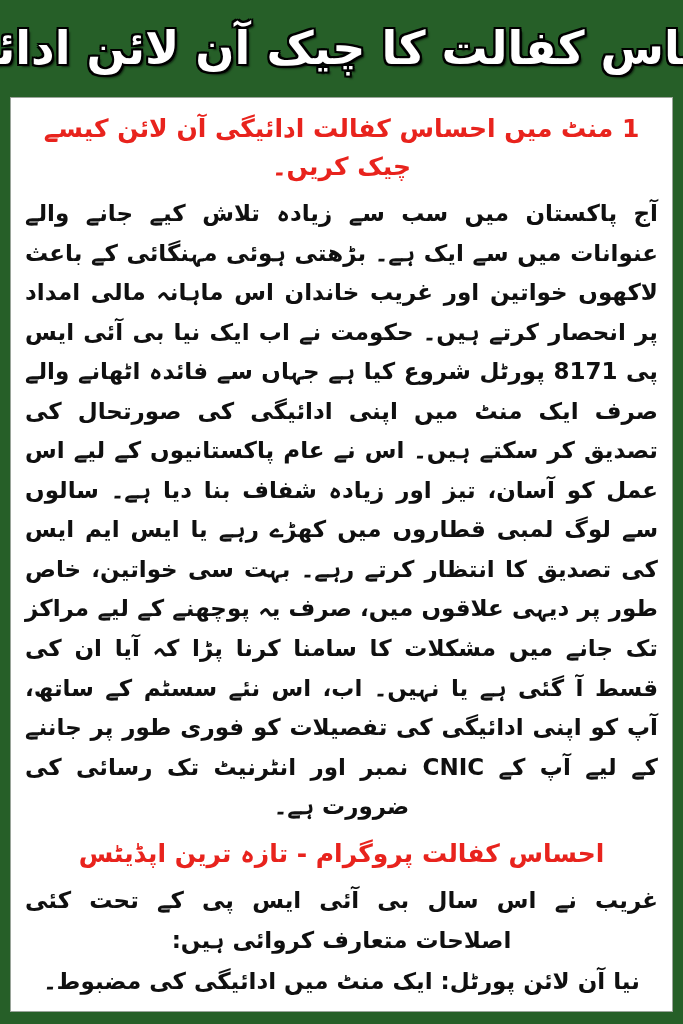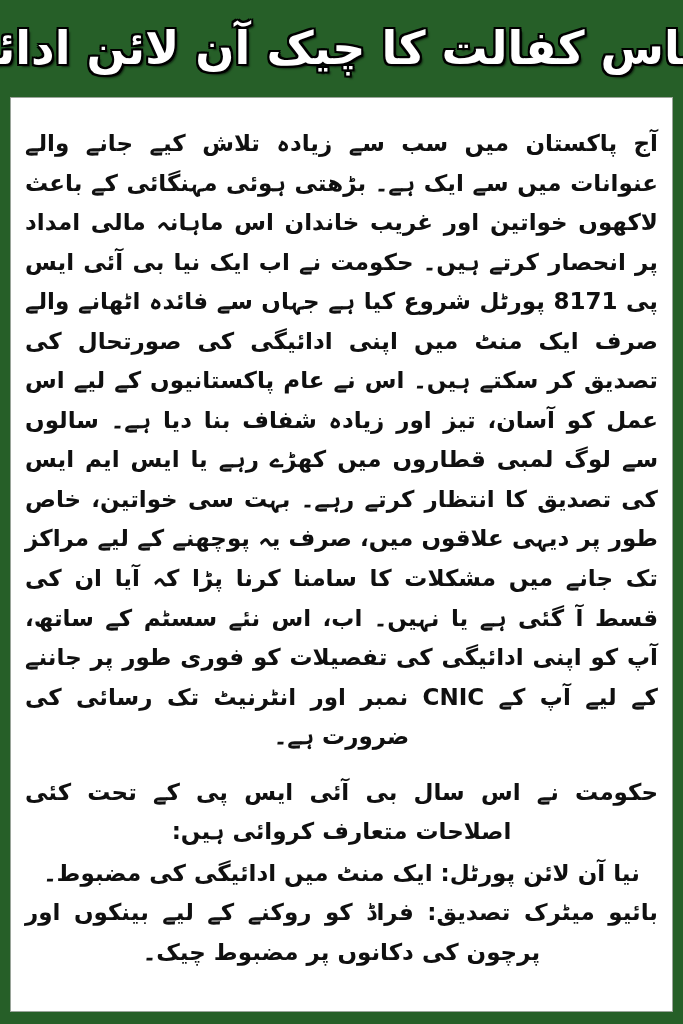--- a/index.html
+++ b/index.html
@@ -58,41 +58,43 @@
     line-height: 1.5;
     margin: 2px 0 6px 0;
   }
   .body-text {
     color: var(--text-black);
     font-size: 23px;
     font-weight: 600;
     line-height: 1.72;
     text-align: justify;
     text-align-last: center;
-    margin: 16px 0 2px 0;
+    margin: 9px 0 2px 0;
   }
   .updates-heading { margin-top: 8px; }
   .update-item { margin: 0; }
 </style>
 </head>
 <body>
 
 <div class="poster">
 
   <header class="header-banner">
     <h1 class="page-title">احساس کفالت کا چیک آن لائن ادائیگی</h1>
   </header>
 
   <main class="content-box">
 
+    <p class="red-heading">1 منٹ میں احساس کفالت ادائیگی آن لائن کیسے چیک کریں۔</p>
 
     <p class="body-text">آج پاکستان میں سب سے زیادہ تلاش کیے جانے والے عنوانات میں سے ایک ہے۔ بڑھتی ہوئی مہنگائی کے باعث لاکھوں خواتین اور غریب خاندان اس ماہانہ مالی امداد پر انحصار کرتے ہیں۔ حکومت نے اب ایک نیا بی آئی ایس پی 8171 پورٹل شروع کیا ہے جہاں سے فائدہ اٹھانے والے صرف ایک منٹ میں اپنی ادائیگی کی صورتحال کی تصدیق کر سکتے ہیں۔ اس نے عام پاکستانیوں کے لیے اس عمل کو آسان، تیز اور زیادہ شفاف بنا دیا ہے۔ سالوں سے لوگ لمبی قطاروں میں کھڑے رہے یا ایس ایم ایس کی تصدیق کا انتظار کرتے رہے۔ بہت سی خواتین، خاص طور پر دیہی علاقوں میں، صرف یہ پوچھنے کے لیے مراکز تک جانے میں مشکلات کا سامنا کرنا پڑا کہ آیا ان کی قسط آ گئی ہے یا نہیں۔ اب، اس نئے سسٹم کے ساتھ، آپ کو اپنی ادائیگی کی تفصیلات کو فوری طور پر جاننے کے لیے آپ کے CNIC نمبر اور انٹرنیٹ تک رسائی کی ضرورت ہے۔</p>
 
+    <p class="red-heading updates-heading">احساس کفالت پروگرام - تازہ ترین اپڈیٹس</p>
 
-    <p class="body-text">حکومت نے اس سال بی آئی ایس پی کے تحت کئی اصلاحات متعارف کروائی ہیں:</p>
+    <p class="body-text">غریب نے اس سال بی آئی ایس پی کے تحت کئی اصلاحات متعارف کروائی ہیں:</p>
 
     <div>
       <p class="body-text update-item">نیا آن لائن پورٹل: ایک منٹ میں ادائیگی کی مضبوط۔</p>
       <p class="body-text update-item">بائیو میٹرک تصدیق: فراڈ کو روکنے کے لیے بینکوں اور پرچون کی دکانوں پر مضبوط چیک۔</p>
 
     </div>
 
   </main>
 </div>
 

